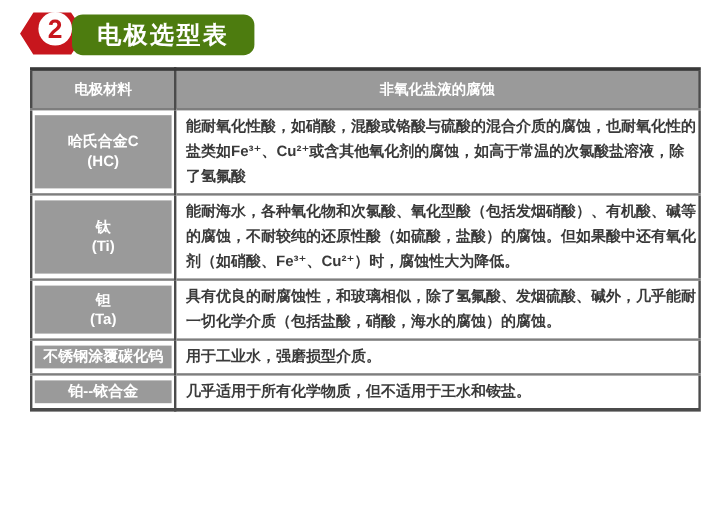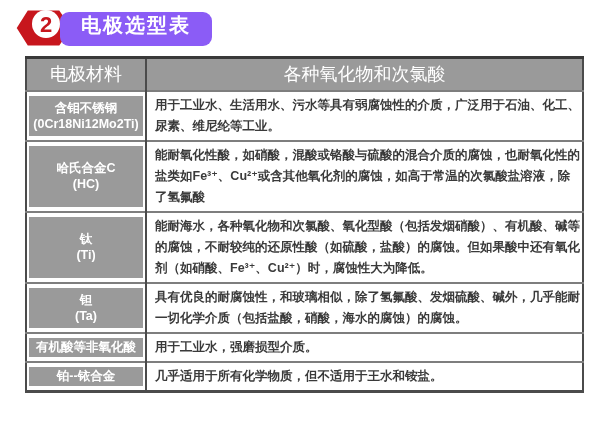--- a/index.html
+++ b/index.html
@@ -8,23 +8,23 @@
     width: 600px; height: 431px;
     font-family: "Liberation Sans", "DejaVu Sans", sans-serif;
     overflow: hidden;
   }
   .page { position: relative; width: 600px; height: 431px; background: #fff; }
 
   
   .title-banner {
     position: absolute; left: 60px; top: 12px;
     width: 152px; height: 34px;
-    background: #8b5cf6;
+    background: #4d7c0f;
     border-radius: 9px;
-    display: flex; align-items: flex-start; justify-content: center;
+    display: flex; align-items: center; justify-content: center;
   }
   .title-banner span {
     color: #ffffff; font-size: 20px; font-weight: bold; letter-spacing: 2px;
   }
   .badge { position: absolute; left: 13px; top: 5px; width: 62px; height: 46px; }
   .badge svg { display: block; }
 
   
   .sel-table {
     position: absolute; left: 25px; top: 56px;
@@ -34,21 +34,21 @@
     border-top: 3px solid #393939;
     border-bottom: 3px solid #4b4b4b;
   }
   .sel-table tr { border-top: 2px solid #7e7e7e; }
   .sel-table tr.hdr { border-top: none; }
   .col-mat { width: 120px; }
   .col-desc { width: 437px; }
 
   .hdr td {
     background: #9a9a9a; color: #ffffff;
-    font-size: 18px; font-weight: normal;
+    font-size: 12px; font-weight: bold;
     text-align: center; height: 33px; vertical-align: middle;
   }
   td.desc-hd { border-left: 2px solid #4b4b4b; }
 
   td.mat { position: relative; }
   .mat-inner {
     position: absolute; left: 2px; right: 2px; top: 4px; bottom: 4px;
     background: #9a9a9a;
     display: flex; flex-direction: column; align-items: center; justify-content: center;
     text-align: center;
@@ -87,32 +87,23 @@
 
   <table class="sel-table">
     <colgroup>
         <col class="col-mat">
         <col class="col-desc">
       </colgroup>
 
     <tbody>
         <tr class="hdr">
       <td>电极材料</td>
-      <td class="desc-hd">各种氧化物和次氯酸</td>
+      <td class="desc-hd">非氧化盐液的腐蚀</td>
     </tr>
 
-    <tr>
-      <td class="mat">
-        <div class="mat-inner">
-          <span>含钼不锈钢</span>
-          <span>(0Cr18Ni12Mo2Ti)</span>
-        </div>
-      </td>
-      <td class="desc">用于工业水、生活用水、污水等具有弱腐蚀性的介质，广泛用于石油、化工、尿素、维尼纶等工业。</td>
-    </tr>
 
 
     <tr>
       <td class="mat">
         <div class="mat-inner">
           <span>哈氏合金C</span>
           <span>(HC)</span>
         </div>
       </td>
       <td class="desc">能耐氧化性酸，如硝酸，混酸或铬酸与硫酸的混合介质的腐蚀，也耐氧化性的盐类如Fe³⁺、Cu²⁺或含其他氧化剂的腐蚀，如高于常温的次氯酸盐溶液，除了氢氟酸</td>
@@ -134,21 +125,21 @@
           <span>钽</span>
           <span>(Ta)</span>
         </div>
       </td>
       <td class="desc">具有优良的耐腐蚀性，和玻璃相似，除了氢氟酸、发烟硫酸、碱外，几乎能耐一切化学介质（包括盐酸，硝酸，海水的腐蚀）的腐蚀。</td>
     </tr>
 
     <tr>
       <td class="mat">
         <div class="mat-inner">
-          <span>有机酸等非氧化酸</span>
+          <span>不锈钢涂覆碳化钨</span>
         </div>
       </td>
       <td class="desc">用于工业水，强磨损型介质。</td>
     </tr>
 
     <tr>
       <td class="mat">
         <div class="mat-inner">
           <span>铂--铱合金</span>
         </div>

